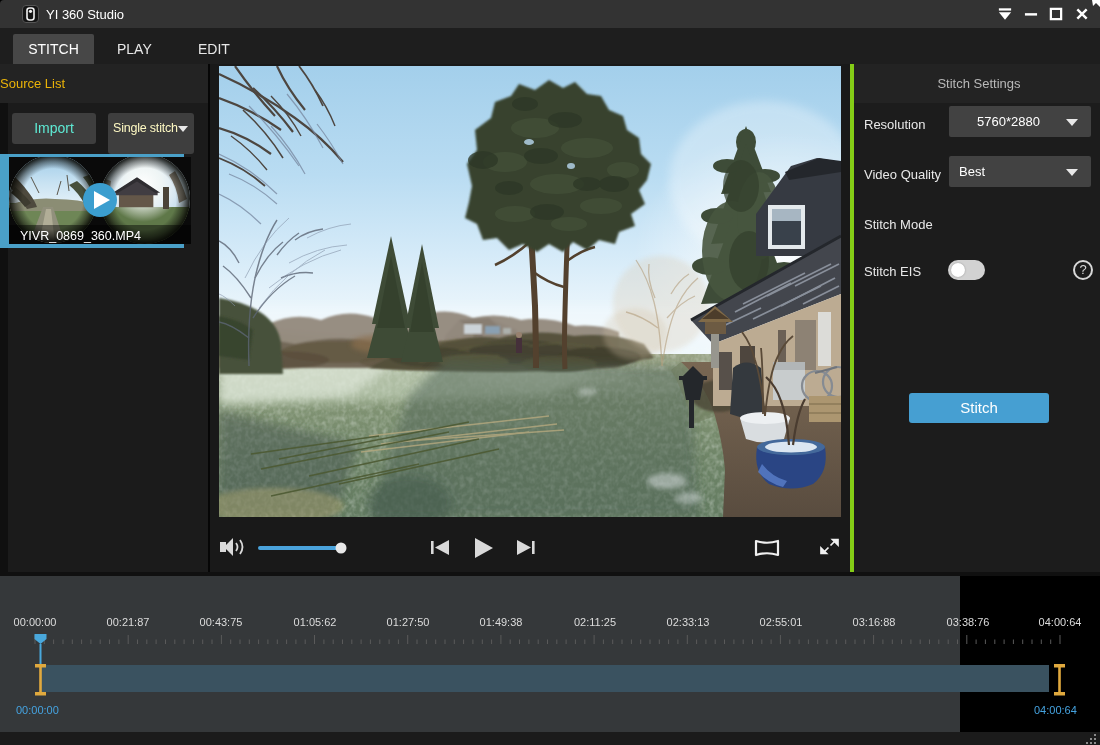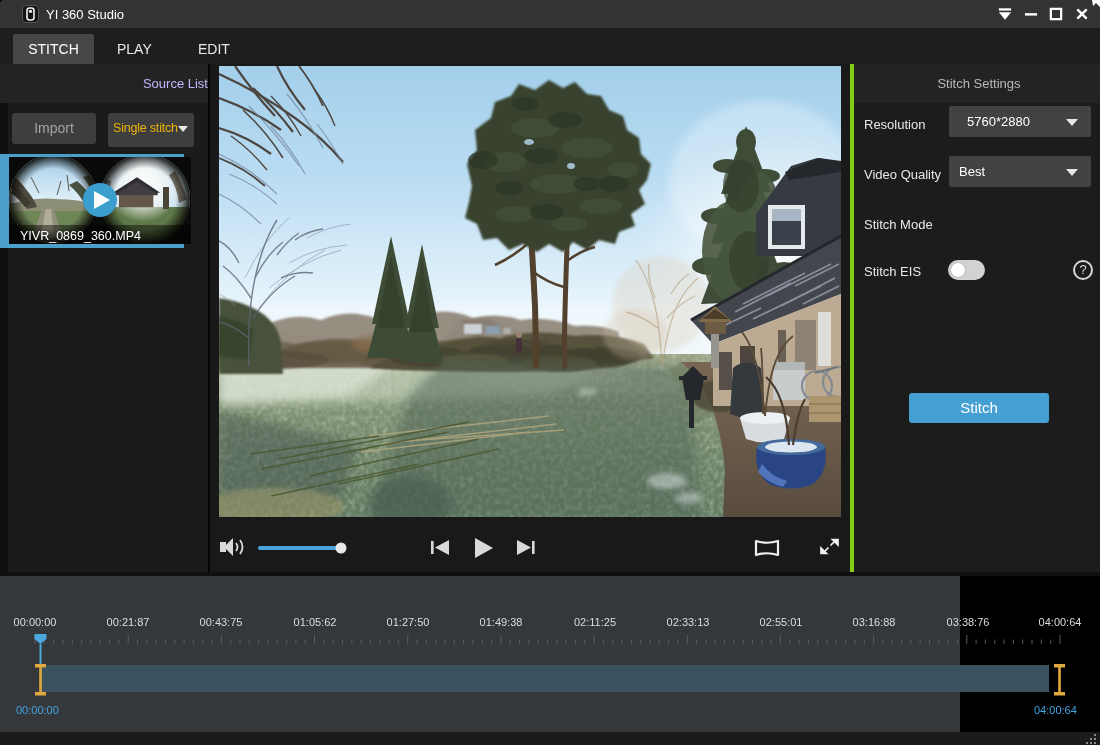--- a/index.html
+++ b/index.html
@@ -9,24 +9,24 @@
 
   #titlebar { left:0; top:0; width:1100px; height:28px; background:#333333; border-radius:4px 4px 0 0; }
   #apptitle { left:46px; top:7px; font-size:13px; color:#ffffff; }
   .tbtn { top:7px; width:14px; height:14px; }
 
   #tabbar { left:0; top:28px; width:1100px; height:36px; background:#1e1e1e; }
   #tab-stitch { left:13px; top:6px; width:81px; height:30px; background:#474747; border-radius:2px 2px 0 0; color:#ffffff; font-size:14px; text-align:center; line-height:30px; }
   .tab { top:6px; height:30px; color:#e8e8e8; font-size:14px; line-height:30px; }
 
   #leftpanel { left:0; top:64px; width:208px; height:508px; background:#1b1b1b; }
-  #lp-head { left:0; top:0; width:208px; height:39px; background:#232323; color:#c4b5fd; font-size:13px; text-align:right; line-height:39px; }
+  #lp-head { left:0; top:0; width:208px; height:39px; background:#232323; color:#eab308; font-size:13px; text-align:left; line-height:39px; }
   #lp-strip { left:0; top:39px; width:8px; height:469px; background:#101010; }
-  #btn-import { left:12px; top:49px; width:84px; height:31px; background:#3e3e3e; border-radius:3px; color:#a3a3a3; font-size:14px; text-align:center; line-height:31px; }
-  #dd-single { left:108px; top:49px; width:86px; height:34px; background:#3e3e3e; border-radius:3px; color:#eab308; font-size:13px; line-height:31px; }
+  #btn-import { left:12px; top:49px; width:84px; height:31px; background:#3e3e3e; border-radius:3px; color:#5eead4; font-size:14px; text-align:center; line-height:31px; }
+  #dd-single { left:108px; top:49px; width:86px; height:41px; background:#3e3e3e; border-radius:3px; color:#fef9c3; font-size:13px; line-height:31px; }
   #item { left:0; top:90px; width:184px; height:94px; background:#4aa0c8; }
 
   #stage { left:208px; top:64px; width:642px; height:508px; background:#191919; }
   #videoimg { left:11px; top:2px; width:622px; height:451px; background:#cde6f5; }
 
   #rightpanel { left:850px; top:64px; width:250px; height:508px; background:#1c1c1c; border-left:4px solid #84cc16; }
   #rp-head { left:0; top:0; width:250px; height:39px; background:#232323; color:#b9b9b9; font-size:13px; text-align:center; line-height:39px; }
   .rlabel { left:10px; color:#e8e8e8; font-size:13px; }
   .rdrop { left:95px; width:142px; height:31px; background:#424242; border-radius:2px; color:#ffffff; font-size:13px; line-height:31px; }
   .caret { position:absolute; right:13px; top:13px; width:0; height:0; border-left:6px solid transparent; border-right:6px solid transparent; border-top:7px solid #e8e8e8; }
@@ -523,21 +523,21 @@
       <line x1="608.5" y1="12.5" x2="604" y2="17"></line>
       <polygon points="601,13 601,18.5 606.5,18.5"></polygon>
     </g>
   </svg>
 </div>
 
 <div class="abs" style="left:208px;top:64px;width:2px;height:508px;background:#060606;"></div>
 <div class="abs" id="rightpanel">
   <div class="abs" id="rp-head">Stitch Settings</div>
   <div class="abs rlabel" style="top:53px;">Resolution</div>
-  <div class="abs rdrop" style="top:42px;"><span style="margin-left:18px;">5760*2880</span><span class="caret"></span></div>
+  <div class="abs rdrop" style="top:42px;"><span style="margin-left:28px;">5760*2880</span><span class="caret"></span></div>
   <div class="abs rlabel" style="top:103px;">Video Quality</div>
   <div class="abs rdrop" style="top:92px;"><span style="margin-left:10px;">Best</span><span class="caret"></span></div>
   <div class="abs rlabel" style="top:153px;">Stitch Mode</div>
   <div class="abs rlabel" style="top:200px;">Stitch EIS</div>
   <div class="abs" style="left:94px;top:196px;width:37px;height:20px;background:#d2d2d2;border-radius:10px;">
     <div style="position:absolute;left:3px;top:3px;width:14px;height:14px;background:#ffffff;border-radius:7px;box-shadow:0 0 2px rgba(0,0,0,0.3);"></div>
   </div>
   <div class="abs" style="left:219px;top:196px;width:20px;height:20px;border:2px solid #d8d8d8;border-radius:50%;color:#d8d8d8;font-size:13px;text-align:center;line-height:16px;">?</div>
   <div class="abs" id="btn-stitch">Stitch</div>
 </div>

